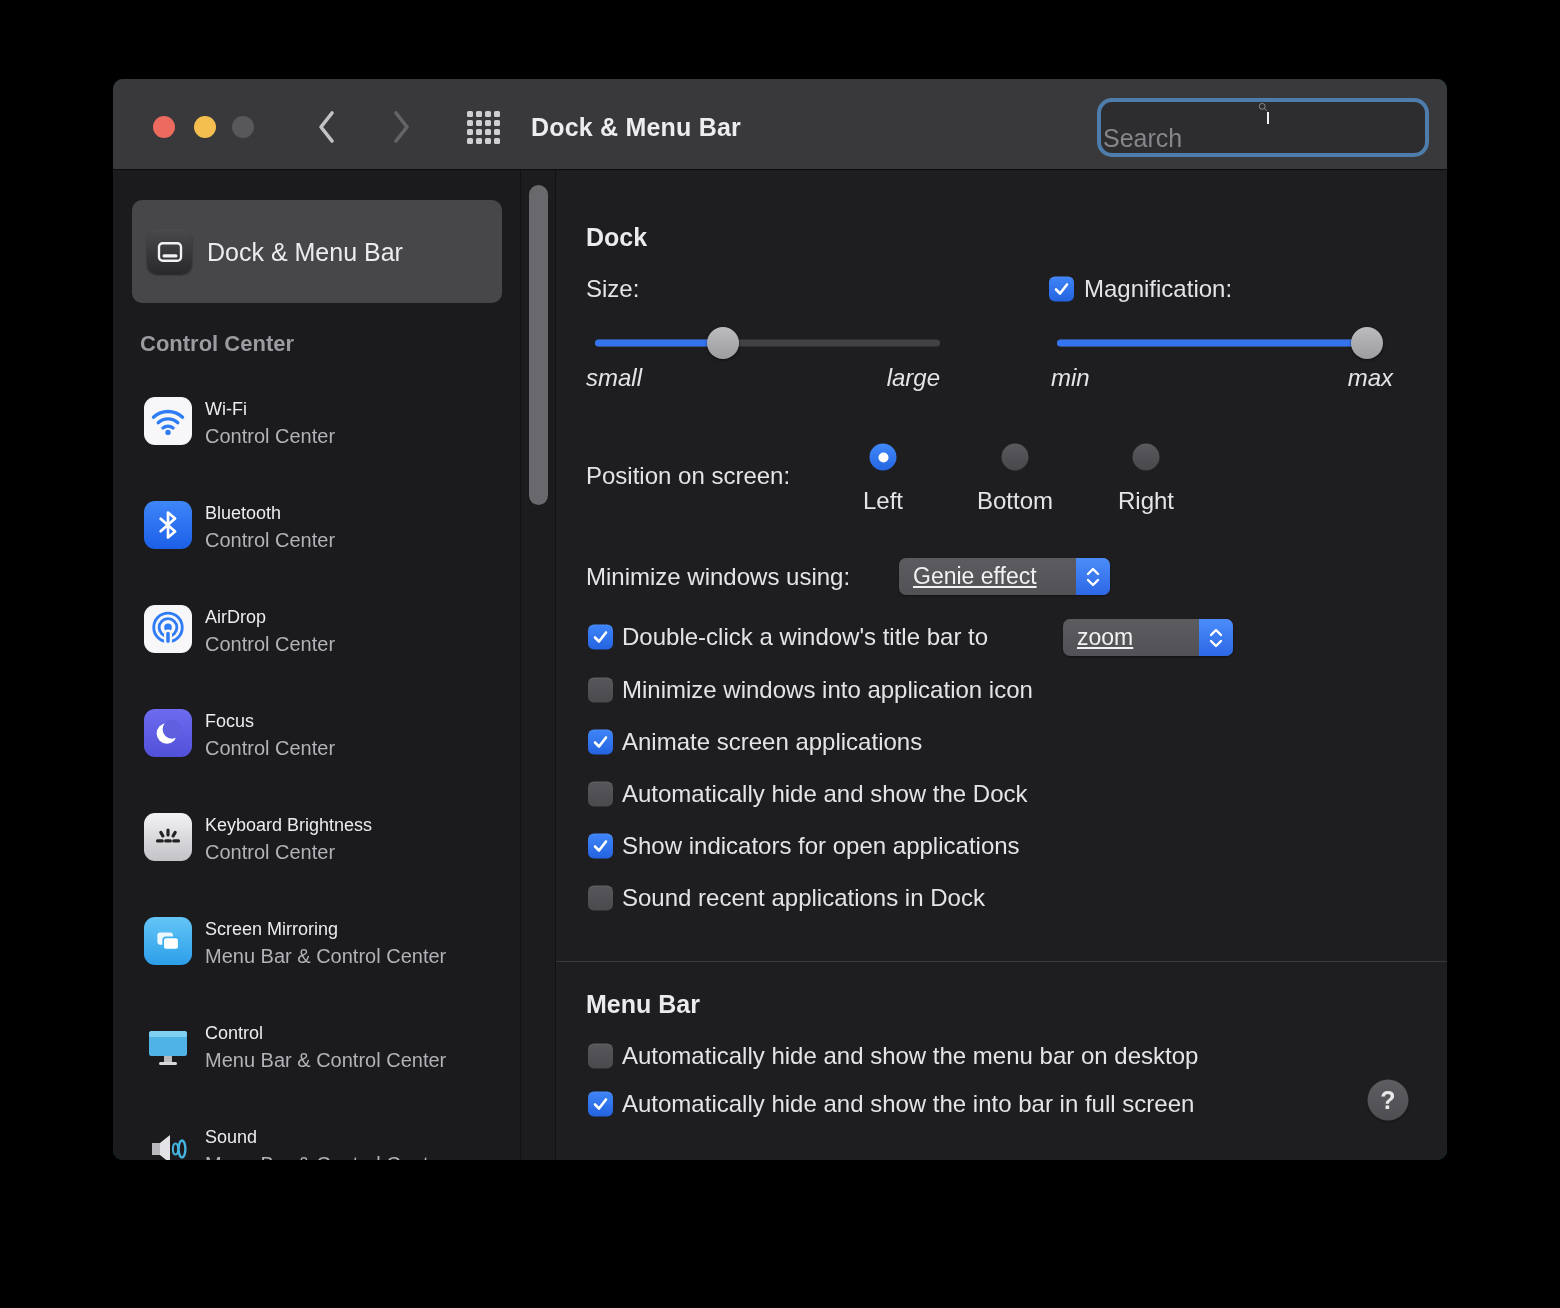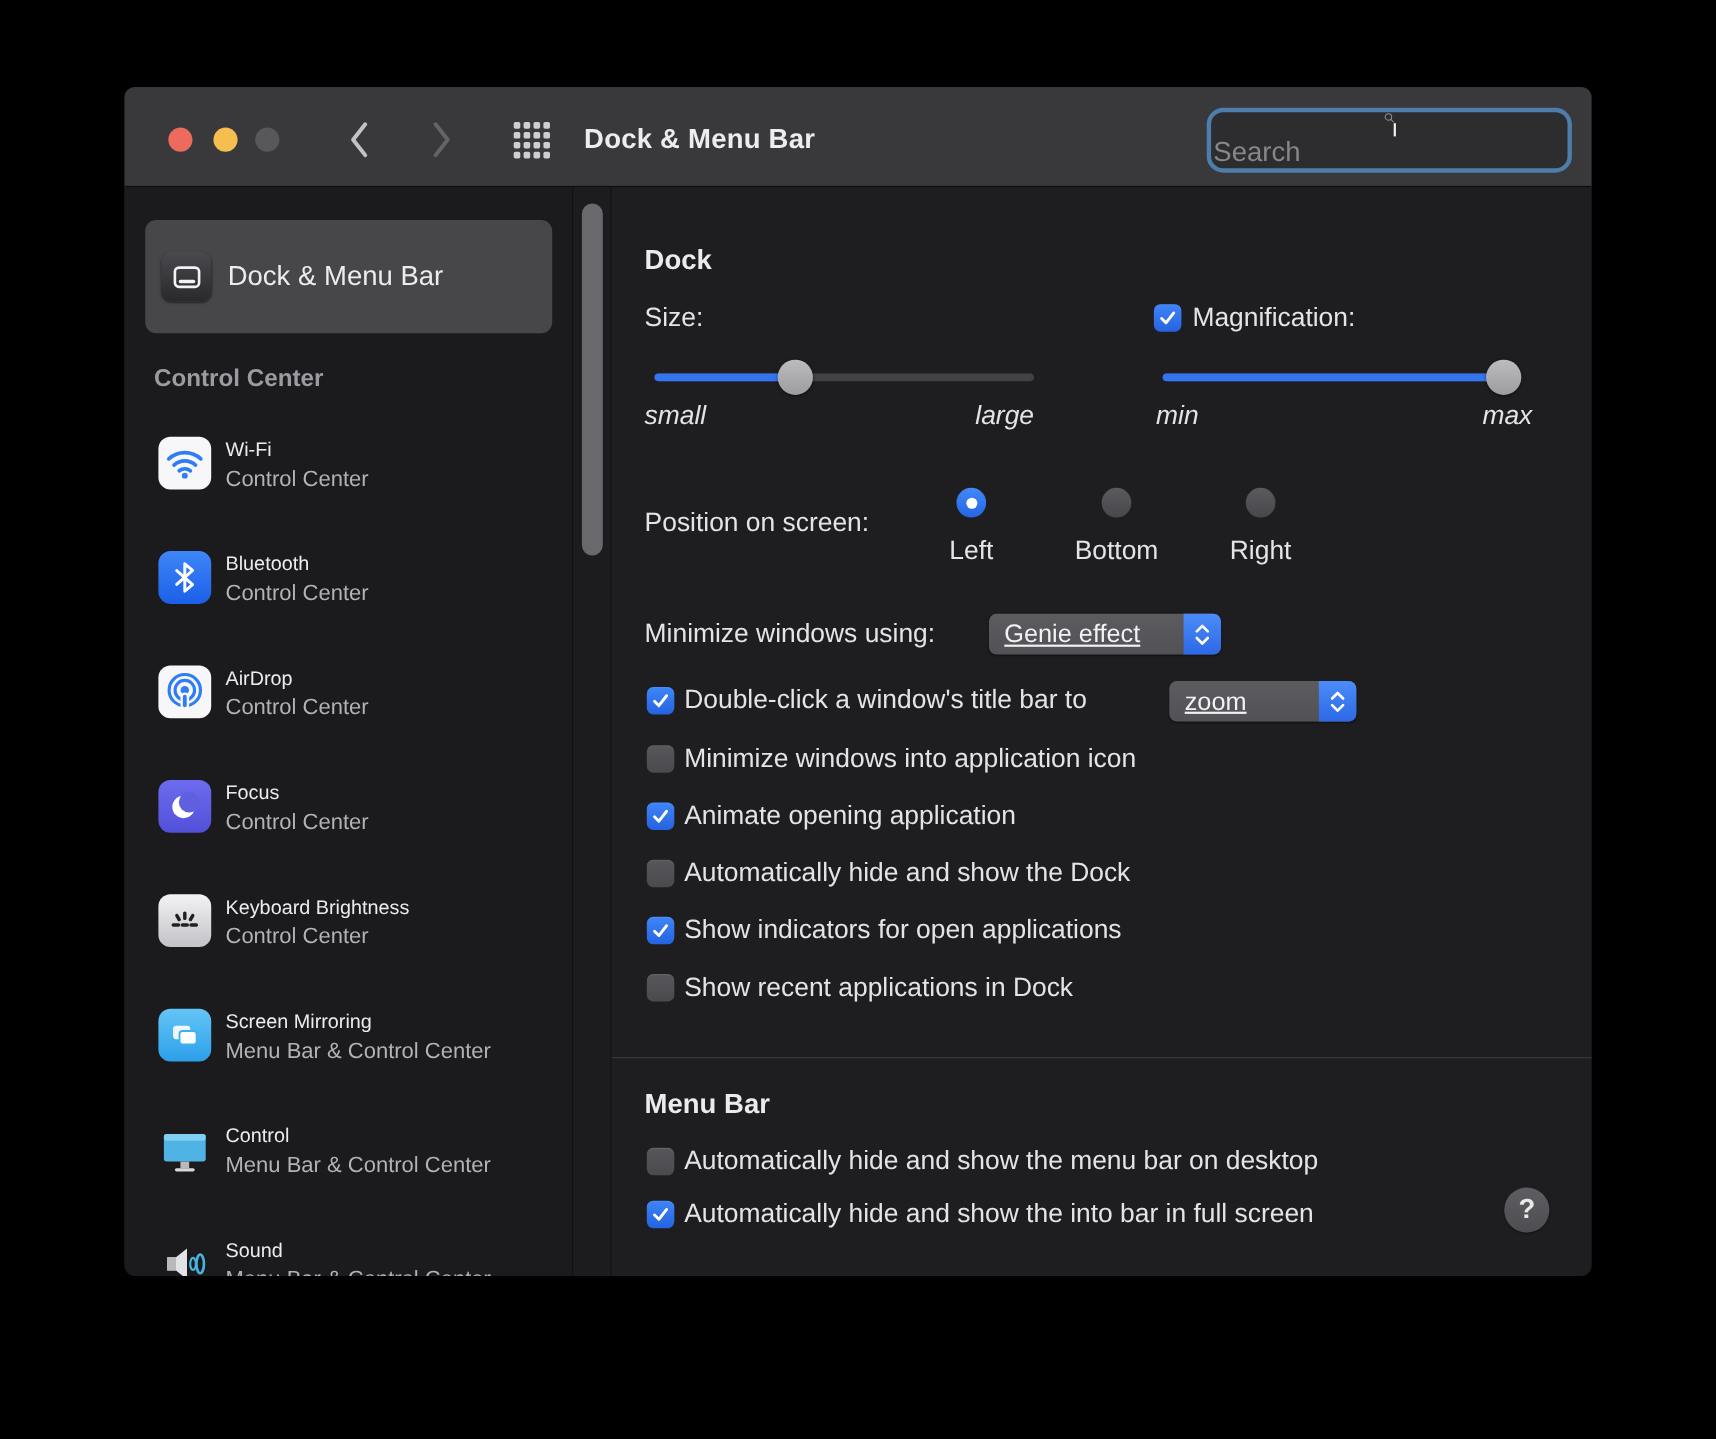--- a/index.html
+++ b/index.html
@@ -1,20 +1,20 @@
 <!DOCTYPE html>
 <html><head>
 <meta charset="utf-8">
 <style>
   * { margin:0; padding:0; box-sizing:border-box; }
   html,body { width:1560px; height:1308px; background:#000; font-family:"Liberation Sans", sans-serif; overflow:hidden; }
 
   .window {
     position:absolute; left:113px; top:79px; width:1334px; height:1081px;
-    background:#0f172a; border-radius:10px; overflow:hidden;
+    background:#0c4a6e; border-radius:10px; overflow:hidden;
     box-shadow:0 22px 60px rgba(0,0,0,.7);
   }
 
   
   .titlebar { position:absolute; left:0; top:0; width:100%; height:91px; background:#39393b; border-bottom:1px solid #0c0c0e; }
   .traffic { position:absolute; top:37px; width:22px; height:22px; border-radius:50%; }
   .t-red    { left:40px;  background:#ec6a5e; }
   .t-yellow { left:81px;  background:#f5bf4f; }
   .t-gray   { left:119px; background:#58585a; }
   .navbtn { position:absolute; top:24px; width:40px; height:48px; display:flex; align-items:center; justify-content:center; }
@@ -351,34 +351,34 @@
     </div>
 
     <div class="checkbox" style="left:32px; top:520px"></div>
     <div class="lab" style="left:66px; top:520px">Minimize windows into application icon</div>
 
     <div class="checkbox on" style="left:32px; top:572px">
         <svg width="17" height="17" viewBox="0 0 17 17">
           <polyline points="3,9 7,13 14,4" fill="none" stroke="#fff" stroke-width="2.6" stroke-linecap="round" stroke-linejoin="round"></polyline>
         </svg>
       </div>
-    <div class="lab" style="left:66px; top:572px">Animate opening application</div>
+    <div class="lab" style="left:66px; top:572px">Animate screen applications</div>
 
     <div class="checkbox" style="left:32px; top:624px"></div>
     <div class="lab" style="left:66px; top:624px">Automatically hide and show the Dock</div>
 
     <div class="checkbox on" style="left:32px; top:676px">
         <svg width="17" height="17" viewBox="0 0 17 17">
           <polyline points="3,9 7,13 14,4" fill="none" stroke="#fff" stroke-width="2.6" stroke-linecap="round" stroke-linejoin="round"></polyline>
         </svg>
       </div>
     <div class="lab" style="left:66px; top:676px">Show indicators for open applications</div>
 
     <div class="checkbox" style="left:32px; top:728px"></div>
-    <div class="lab" style="left:66px; top:728px">Show recent applications in Dock</div>
+    <div class="lab" style="left:66px; top:728px">Sound recent applications in Dock</div>
 
     <div class="divider" style="top:791px"></div>
 
     <div class="h1" style="left:30px; top:834px">Menu Bar</div>
 
     <div class="checkbox" style="left:32px; top:886px"></div>
     <div class="lab" style="left:66px; top:886px">Automatically hide and show the menu bar on desktop</div>
 
     <div class="checkbox on" style="left:32px; top:934px">
         <svg width="17" height="17" viewBox="0 0 17 17">

